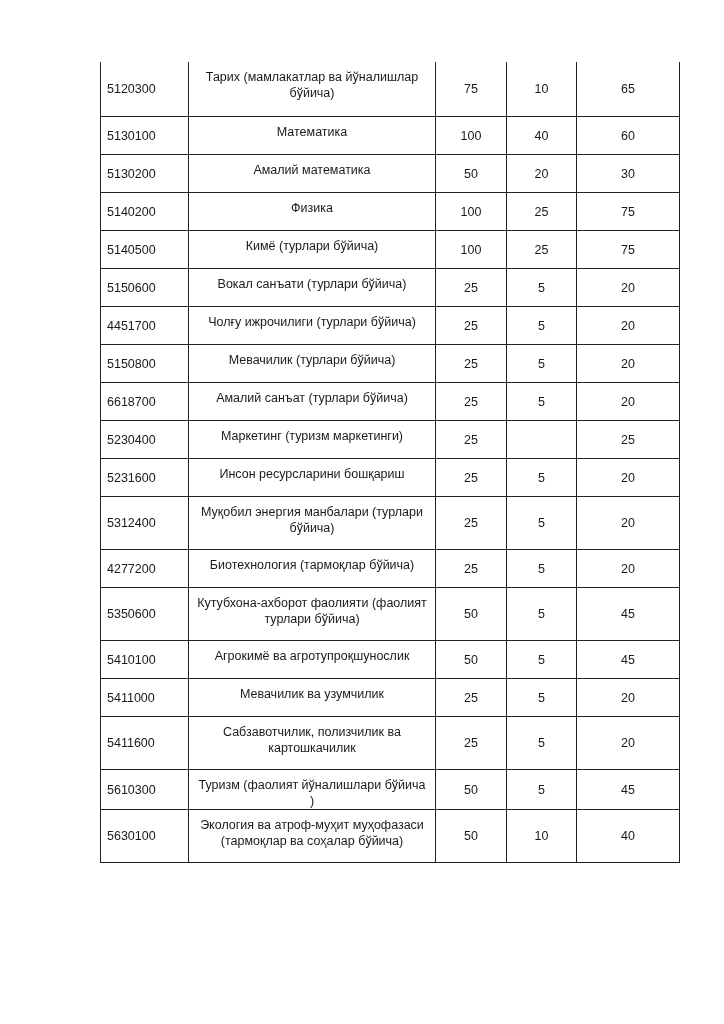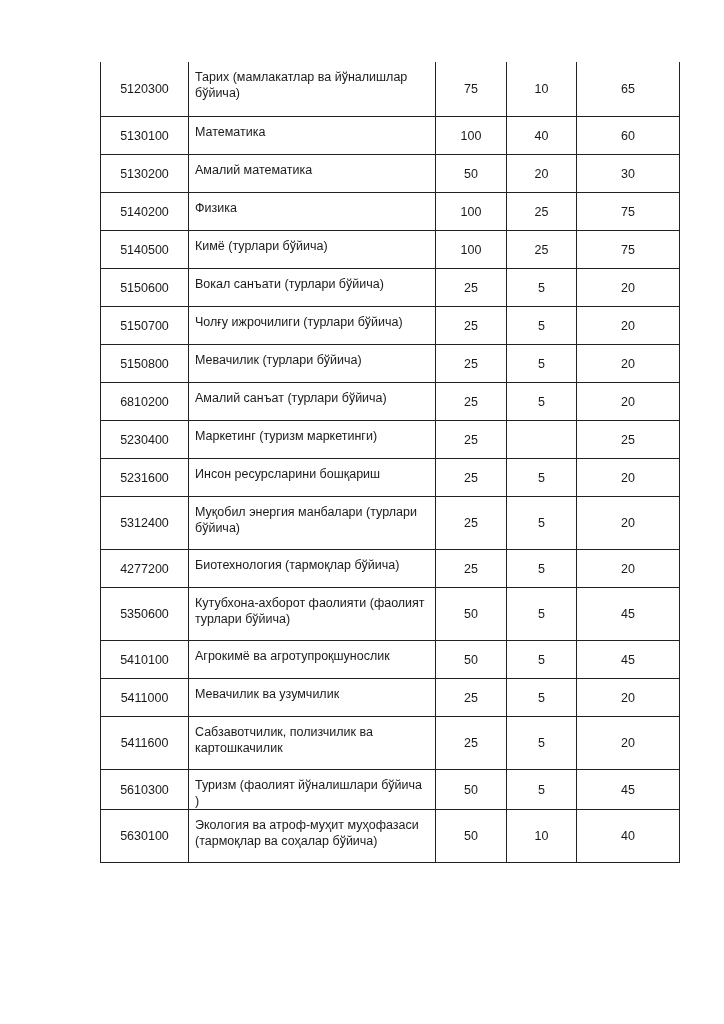--- a/index.html
+++ b/index.html
@@ -10,22 +10,22 @@
       position: absolute; left: 100px; top: 62px; width: 579px;
       border-collapse: collapse; table-layout: fixed; font-size: 12.5px;
     }
     table.quota td {
       border: 1.4px solid #222;
       padding: 0 6px;
       vertical-align: middle;
       line-height: 16px;
     }
     table.quota tr:first-child td { border-top: none; }
-    td.code { text-align: center; }
-    td.name { text-align: left; vertical-align: top !important; padding-top: 7px !important; }
+    td.code { }
+    td.name { text-align: center; vertical-align: top !important; padding-top: 7px !important; }
     td.num { text-align: center; }
     tr.r1 td { height: 30px; }
     tr.r2 td { height: 45px; }
     tr.first td { height: 47px; }
     td.num, td.code { padding-bottom: 4px; }
   </style>
 </head>
 <body>
 
 <div class="page">
@@ -74,35 +74,35 @@
           <td class="num">75</td>
         </tr>
         <tr class="r1">
           <td class="code">5150600</td>
           <td class="name">Вокал санъати (турлари бўйича)</td>
           <td class="num">25</td>
           <td class="num">5</td>
           <td class="num">20</td>
         </tr>
         <tr class="r1">
-          <td class="code">5150700</td>
+          <td class="code">4451700</td>
           <td class="name">Чолғу ижрочилиги (турлари бўйича)</td>
           <td class="num">25</td>
           <td class="num">5</td>
           <td class="num">20</td>
         </tr>
         <tr class="r1">
           <td class="code">5150800</td>
           <td class="name">Мевачилик (турлари бўйича)</td>
           <td class="num">25</td>
           <td class="num">5</td>
           <td class="num">20</td>
         </tr>
         <tr class="r1">
-          <td class="code">6810200</td>
+          <td class="code">6618700</td>
           <td class="name">Амалий санъат (турлари бўйича)</td>
           <td class="num">25</td>
           <td class="num">5</td>
           <td class="num">20</td>
         </tr>
         <tr class="r1">
           <td class="code">5230400</td>
           <td class="name">Маркетинг (туризм маркетинги)</td>
           <td class="num">25</td>
           <td class="num"></td>

